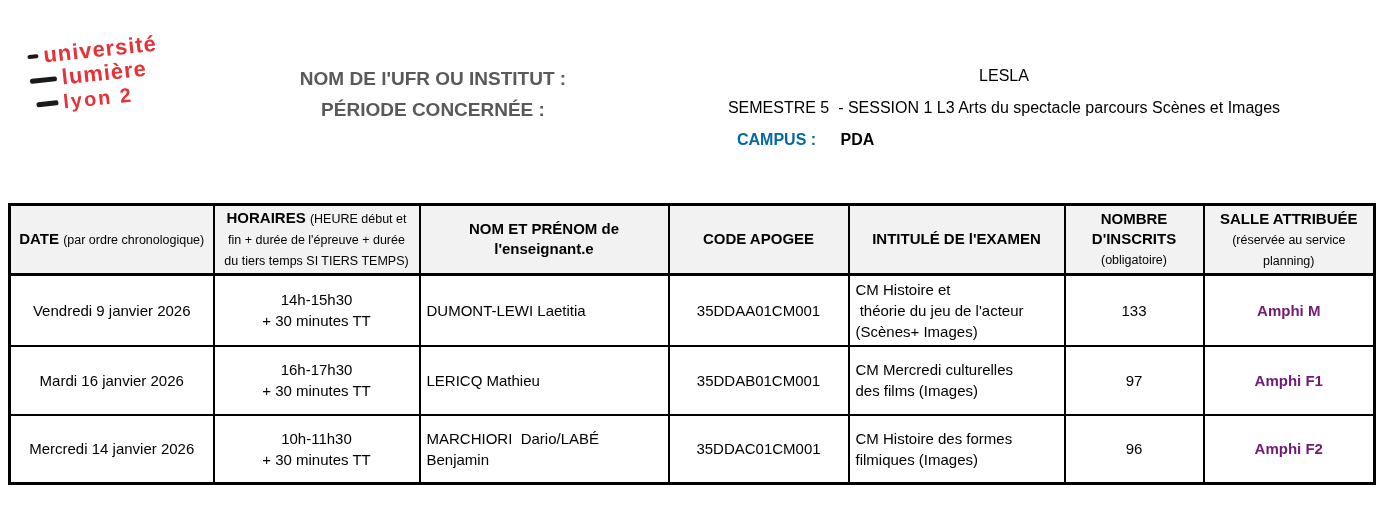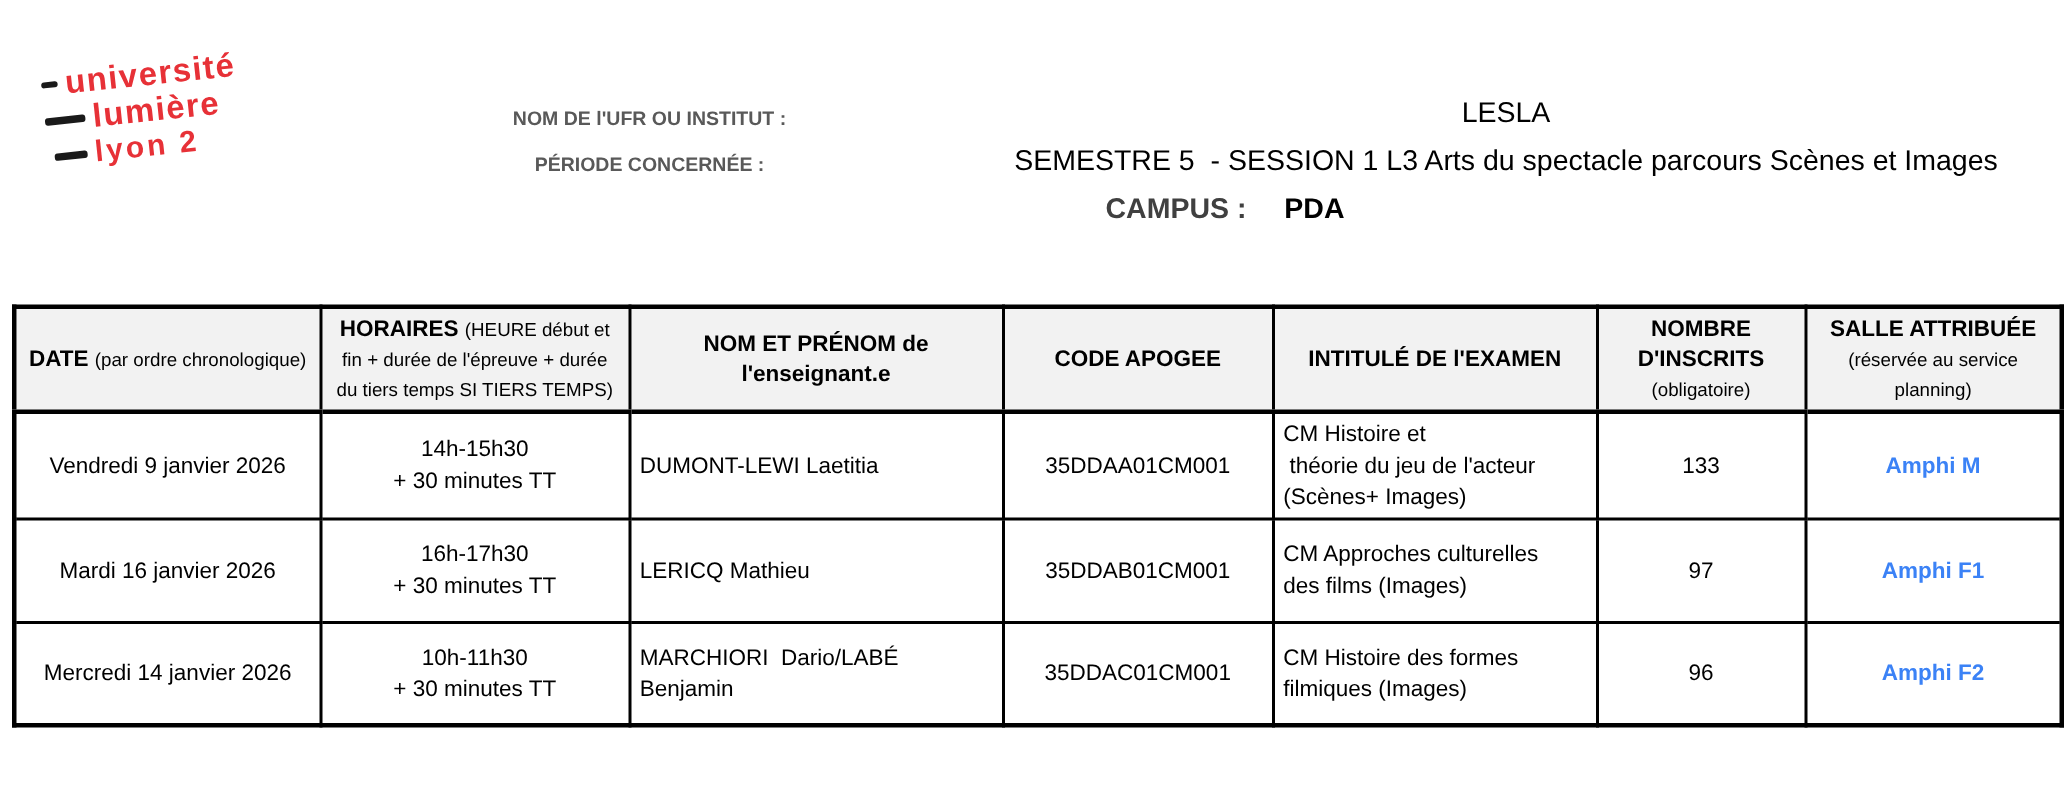--- a/index.html
+++ b/index.html
@@ -22,30 +22,30 @@
   .logo-text { color:#e73137; font-weight:bold; letter-spacing:1px; }
   .l1 .logo-text { font-size:22px; }
   .l2 .logo-text { font-size:22px; }
   .l3 .logo-text { font-size:20px; letter-spacing:2px; }
   .l2 { margin-top:-2px; }
   .l3 { margin-top:-2px; }
 
   
   .hdr-labels {
     position:absolute; left:283px; top:63px; width:300px;
-    text-align:center; font-size:13px; font-weight:bold; color:#595959; line-height:31px;
+    text-align:center; font-size:19px; font-weight:bold; color:#595959; line-height:31px;
   }
   .hdr-values {
     position:absolute; left:640px; top:60px; width:728px;
-    text-align:center; font-size:19px; line-height:32px; color:#000;
+    text-align:center; font-size:16px; line-height:32px; color:#000;
   }
   .v-lesla { font-weight:normal; }
   .v-sem  { font-weight:normal; white-space:pre; }
   .v-campus { text-align:left; padding-left:97px; font-weight:bold; }
-  .v-campus .campus-label { color:#404040; }
+  .v-campus .campus-label { color:#0369a1; }
   .v-campus .campus-value { color:#000; margin-left:20px; }
 
   
   table.exams {
     position:absolute; left:8px; top:203px; width:1365px;
     border-collapse:collapse; table-layout:fixed;
     border:3px solid #000;
   }
   .exams th, .exams td {
     border:2px solid #000; vertical-align:middle; overflow:hidden;
@@ -57,21 +57,21 @@
   }
   .exams thead .hn { font-weight:normal; font-size:12.5px; }
   .exams tbody td { background:#fff; font-size:15px; line-height:21px; padding:2px 6px; }
   .r1 td { height:71px; } .r2 td { height:69px; } .r3 td { height:69px; }
   .c-date  { text-align:center; }
   .c-hor   { text-align:center; white-space:pre-wrap; }
   .c-ens   { text-align:left;   white-space:pre-wrap;margin-left:28px; }
   .c-code  { text-align:center; }
   .c-int   { text-align:left;   white-space:pre-wrap; line-height:22px; }
   .c-num   { text-align:center; }
-  .c-salle { text-align:center; color:#3b82f6; font-weight:bold; }
+  .c-salle { text-align:center; color:#701a75; font-weight:bold; }
 </style>
 </head>
 <body>
 
 <div class="logo">
   <div class="logo-line l1">
     <span class="dash d1"></span>
     <span class="logo-text">université</span>
   </div>
   <div class="logo-line l2">
@@ -131,21 +131,21 @@
 (Scènes+ Images)</td>
       <td class="c-num">133</td>
       <td class="c-salle">Amphi M</td>
     </tr>
     <tr class="r2">
       <td class="c-date">Mardi 16 janvier 2026</td>
       <td class="c-hor">16h-17h30
 + 30 minutes TT</td>
       <td class="c-ens">LERICQ Mathieu</td>
       <td class="c-code">35DDAB01CM001</td>
-      <td class="c-int">CM Approches culturelles
+      <td class="c-int">CM Mercredi culturelles
 des films (Images)</td>
       <td class="c-num">97</td>
       <td class="c-salle">Amphi F1</td>
     </tr>
     <tr class="r3">
       <td class="c-date">Mercredi 14 janvier 2026</td>
       <td class="c-hor">10h-11h30
 + 30 minutes TT</td>
       <td class="c-ens">MARCHIORI  Dario/LABÉ
 Benjamin</td>

